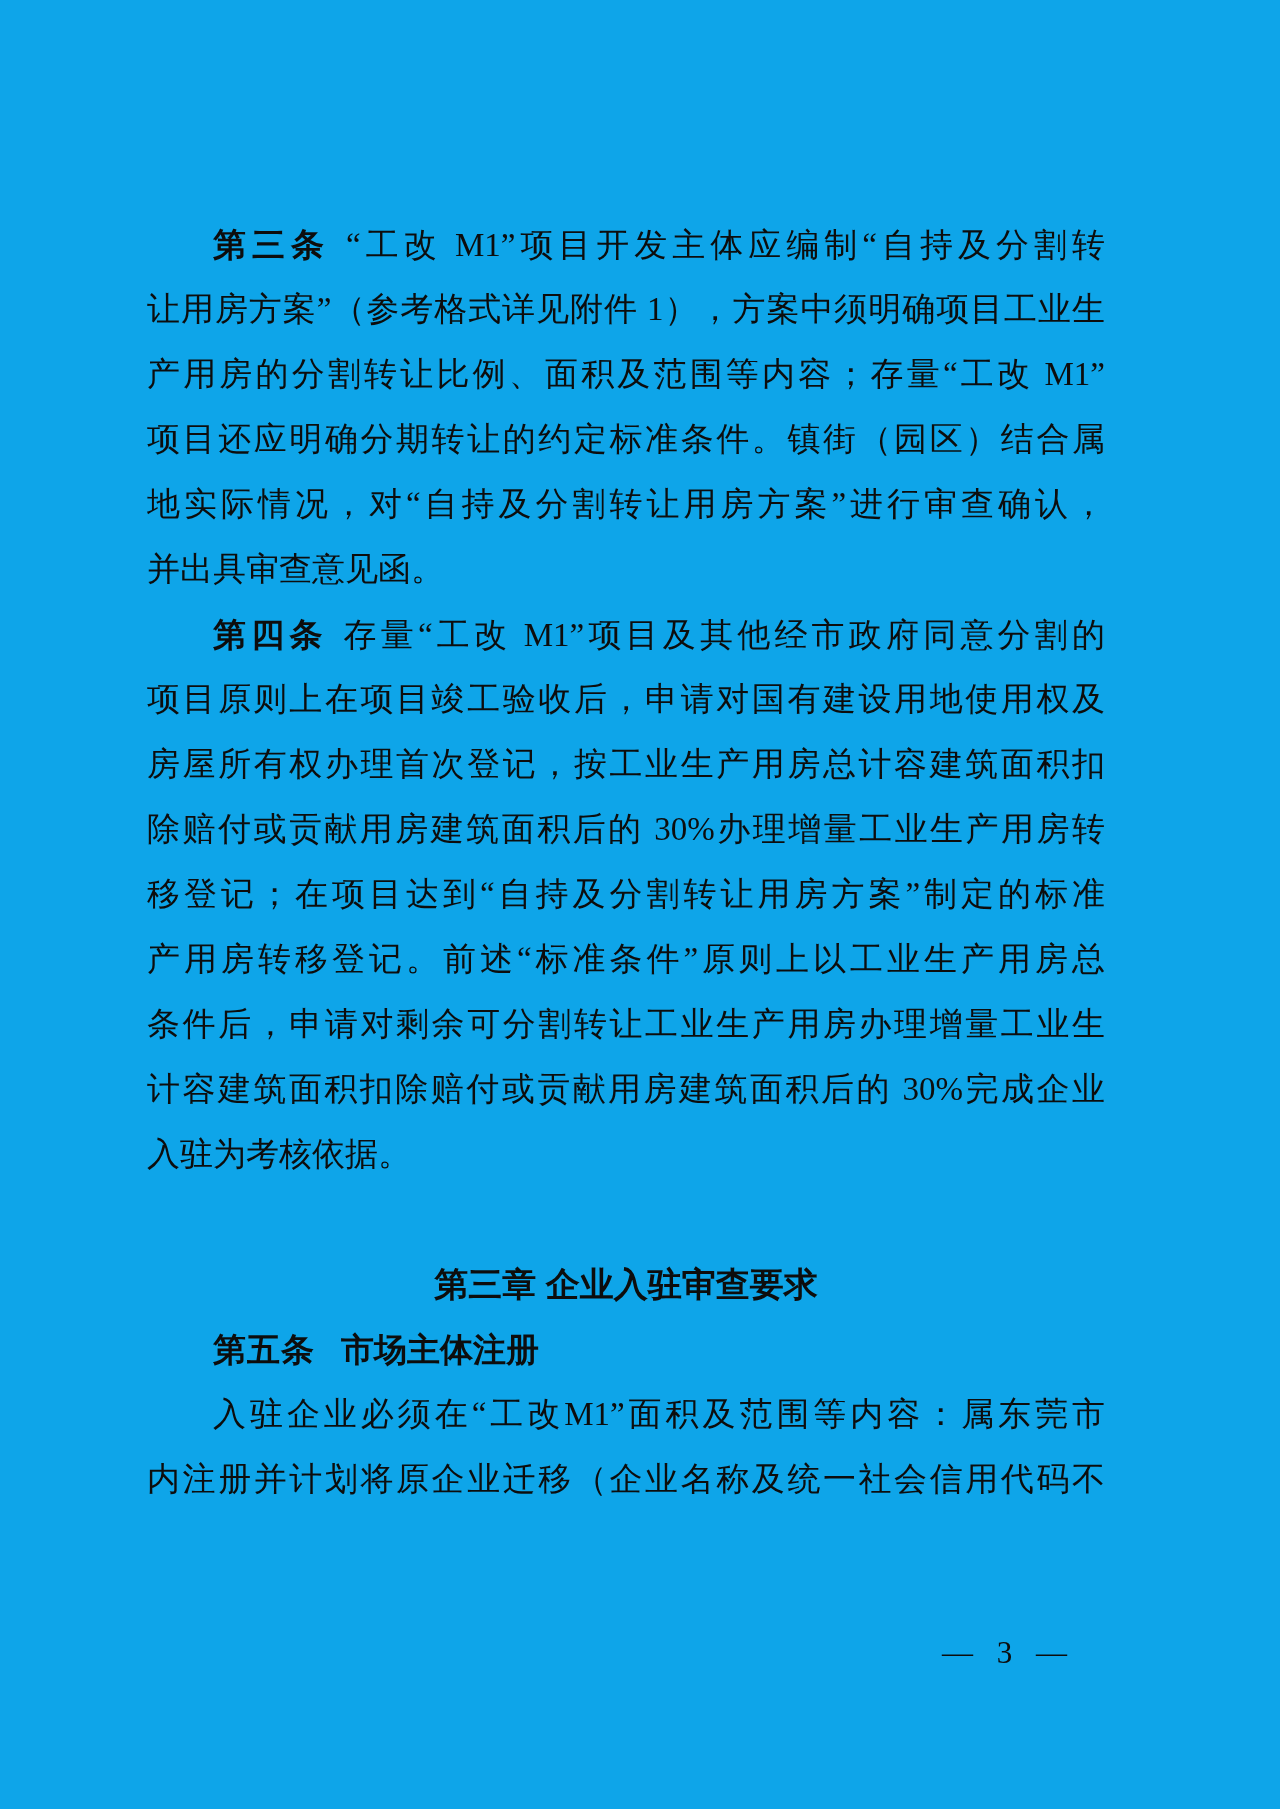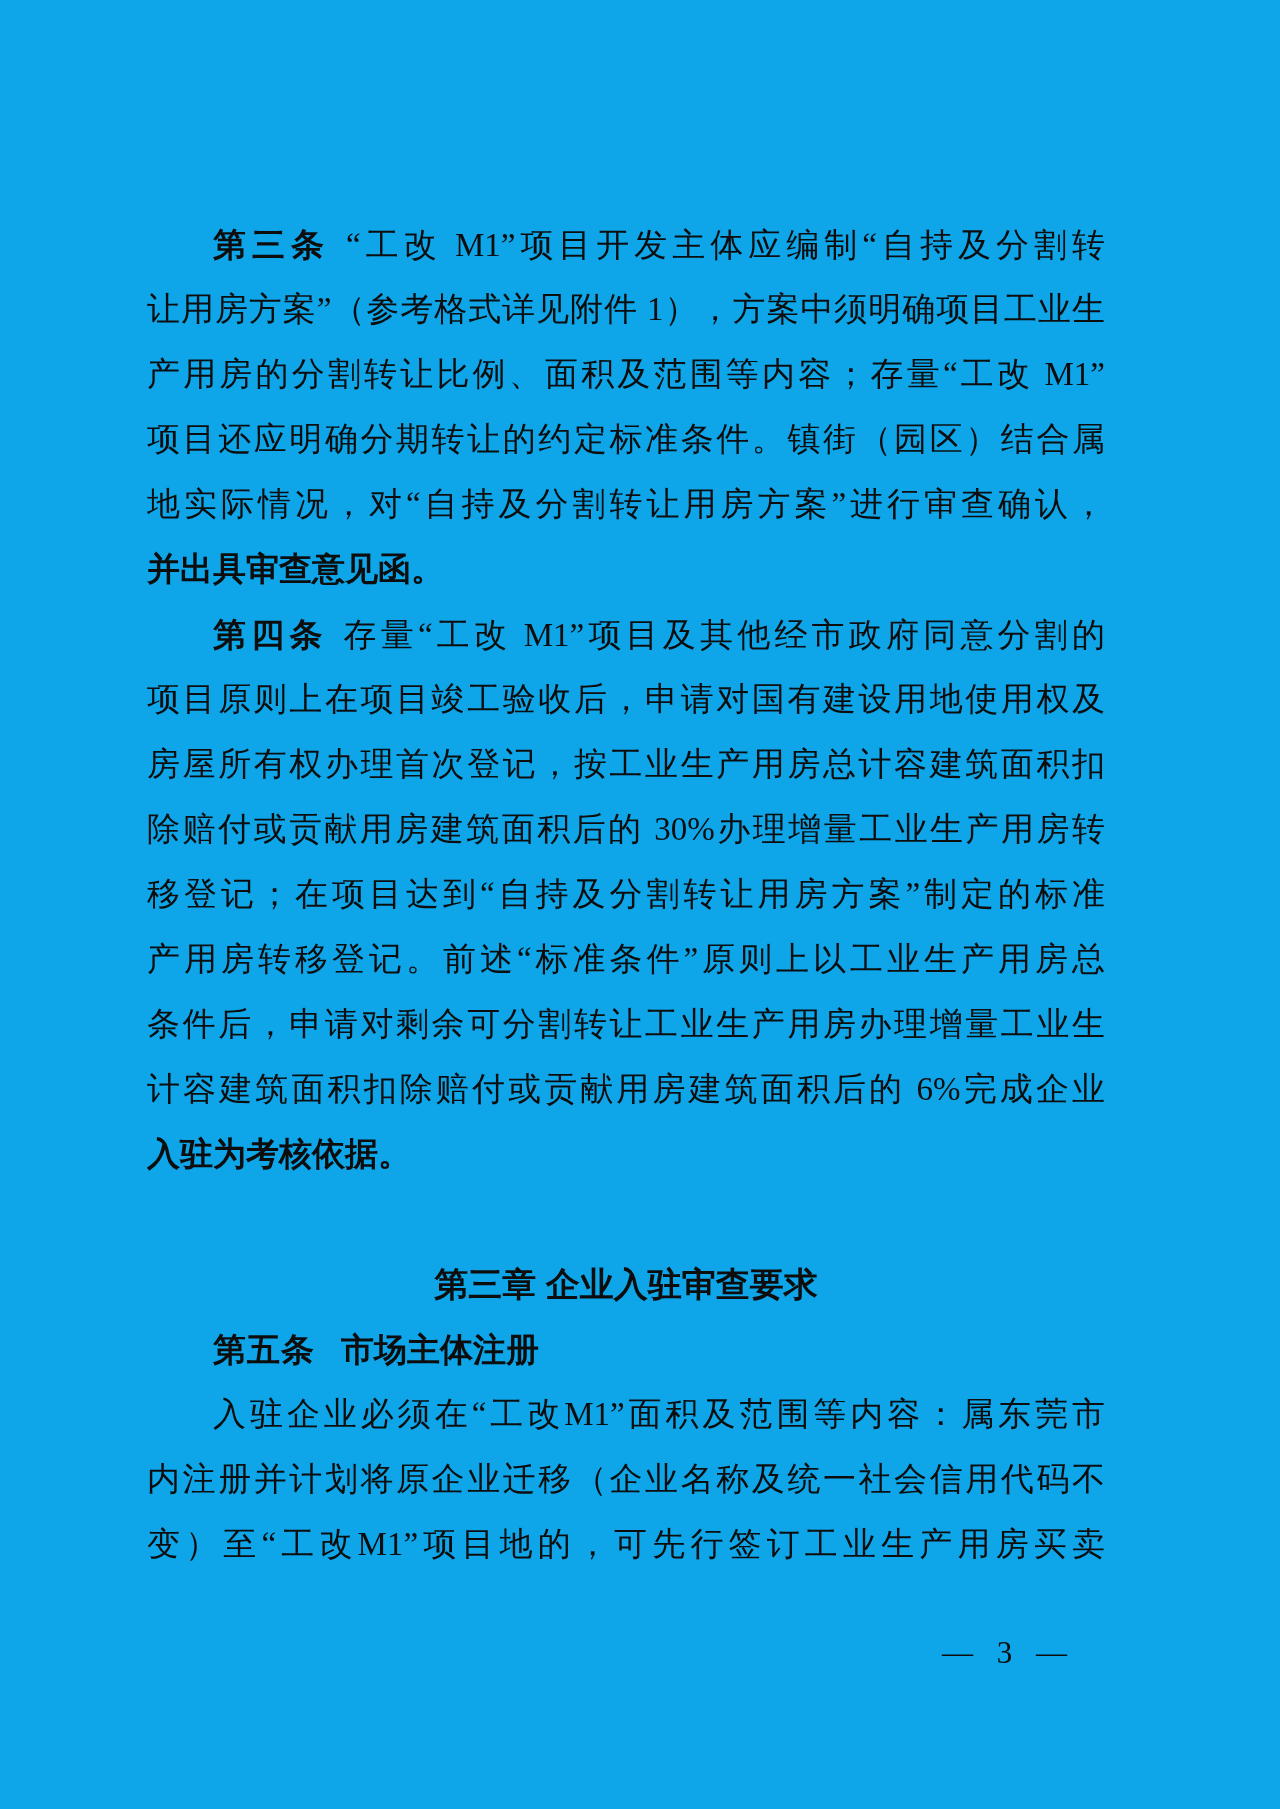--- a/index.html
+++ b/index.html
@@ -22,21 +22,20 @@
     height: 65px;
     line-height: 65px;
     font-size: 33px;
     text-align: justify;
     text-align-last: justify;
     overflow: hidden;
   }
   .line.short {
     text-align: right;
     text-align-last: left;
-    font-weight: bold;
   }
   .indent { text-indent: 66px; }
   .term {
     font-family: "Liberation Sans", "DejaVu Sans", sans-serif;
     font-weight: 700;
     margin-right: 16px;
     letter-spacing: 1px;
   }
   .chapter {
     margin-top: 65px;
@@ -87,29 +86,28 @@
 
     <div class="line indent">
       <span class="term">第四条</span><span>存量“工改 M1”项目及其他经市政府同意分割的</span>
     </div>
     <div class="line">项目原则上在项目竣工验收后，申请对国有建设用地使用权及</div>
     <div class="line">房屋所有权办理首次登记，按工业生产用房总计容建筑面积扣</div>
     <div class="line">除赔付或贡献用房建筑面积后的 30%办理增量工业生产用房转</div>
     <div class="line">移登记；在项目达到“自持及分割转让用房方案”制定的标准</div>
     <div class="line">产用房转移登记。前述“标准条件”原则上以工业生产用房总</div>
     <div class="line">条件后，申请对剩余可分割转让工业生产用房办理增量工业生</div>
-    <div class="line">计容建筑面积扣除赔付或贡献用房建筑面积后的 6%完成企业</div>
+    <div class="line">计容建筑面积扣除赔付或贡献用房建筑面积后的 30%完成企业</div>
     <div class="line short">入驻为考核依据。</div>
 
     <div class="chapter">第三章 企业入驻审查要求</div>
 
     <div class="article-heading">
       <span class="term">第五条</span><span>市场主体注册</span>
     </div>
 
     <div class="line indent">入驻企业必须在“工改M1”面积及范围等内容：属东莞市</div>
     <div class="line">内注册并计划将原企业迁移（企业名称及统一社会信用代码不</div>
-    <div class="line">变）至“工改M1”项目地的，可先行签订工业生产用房买卖</div>
 
   </div>
 
   <div class="page-number">— 3 —</div>
 </div>
 
 </body></html>

